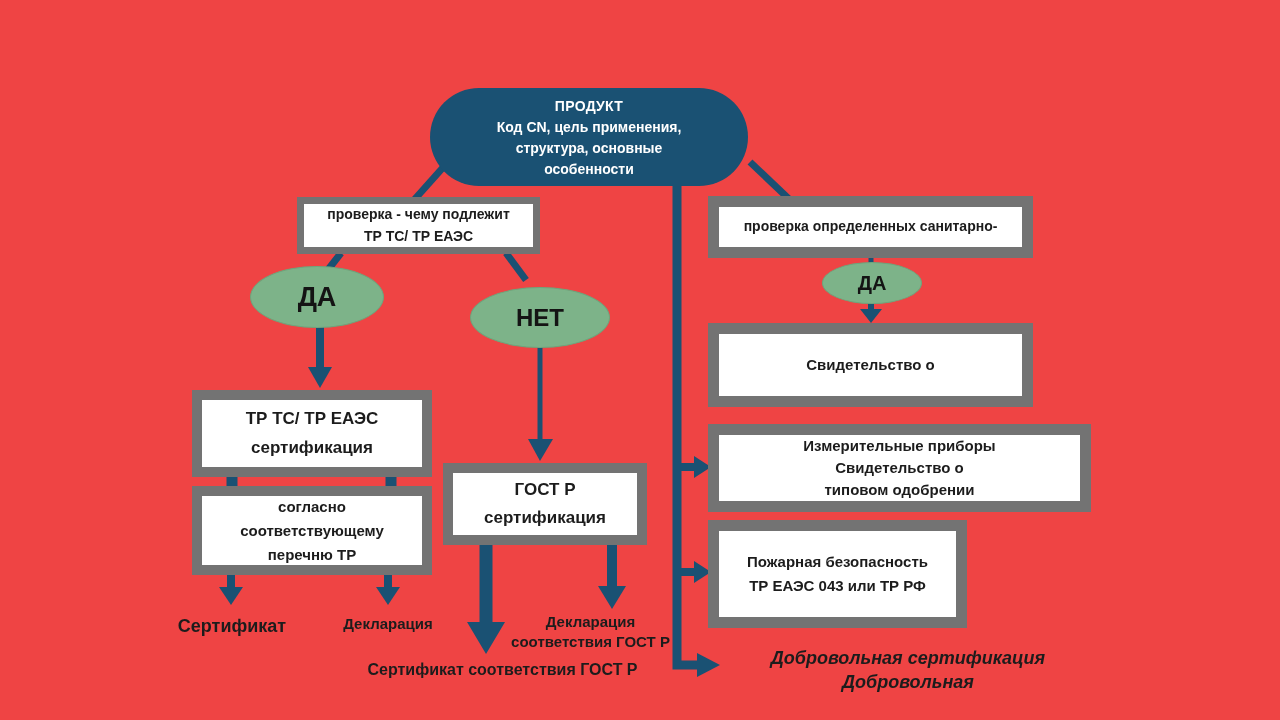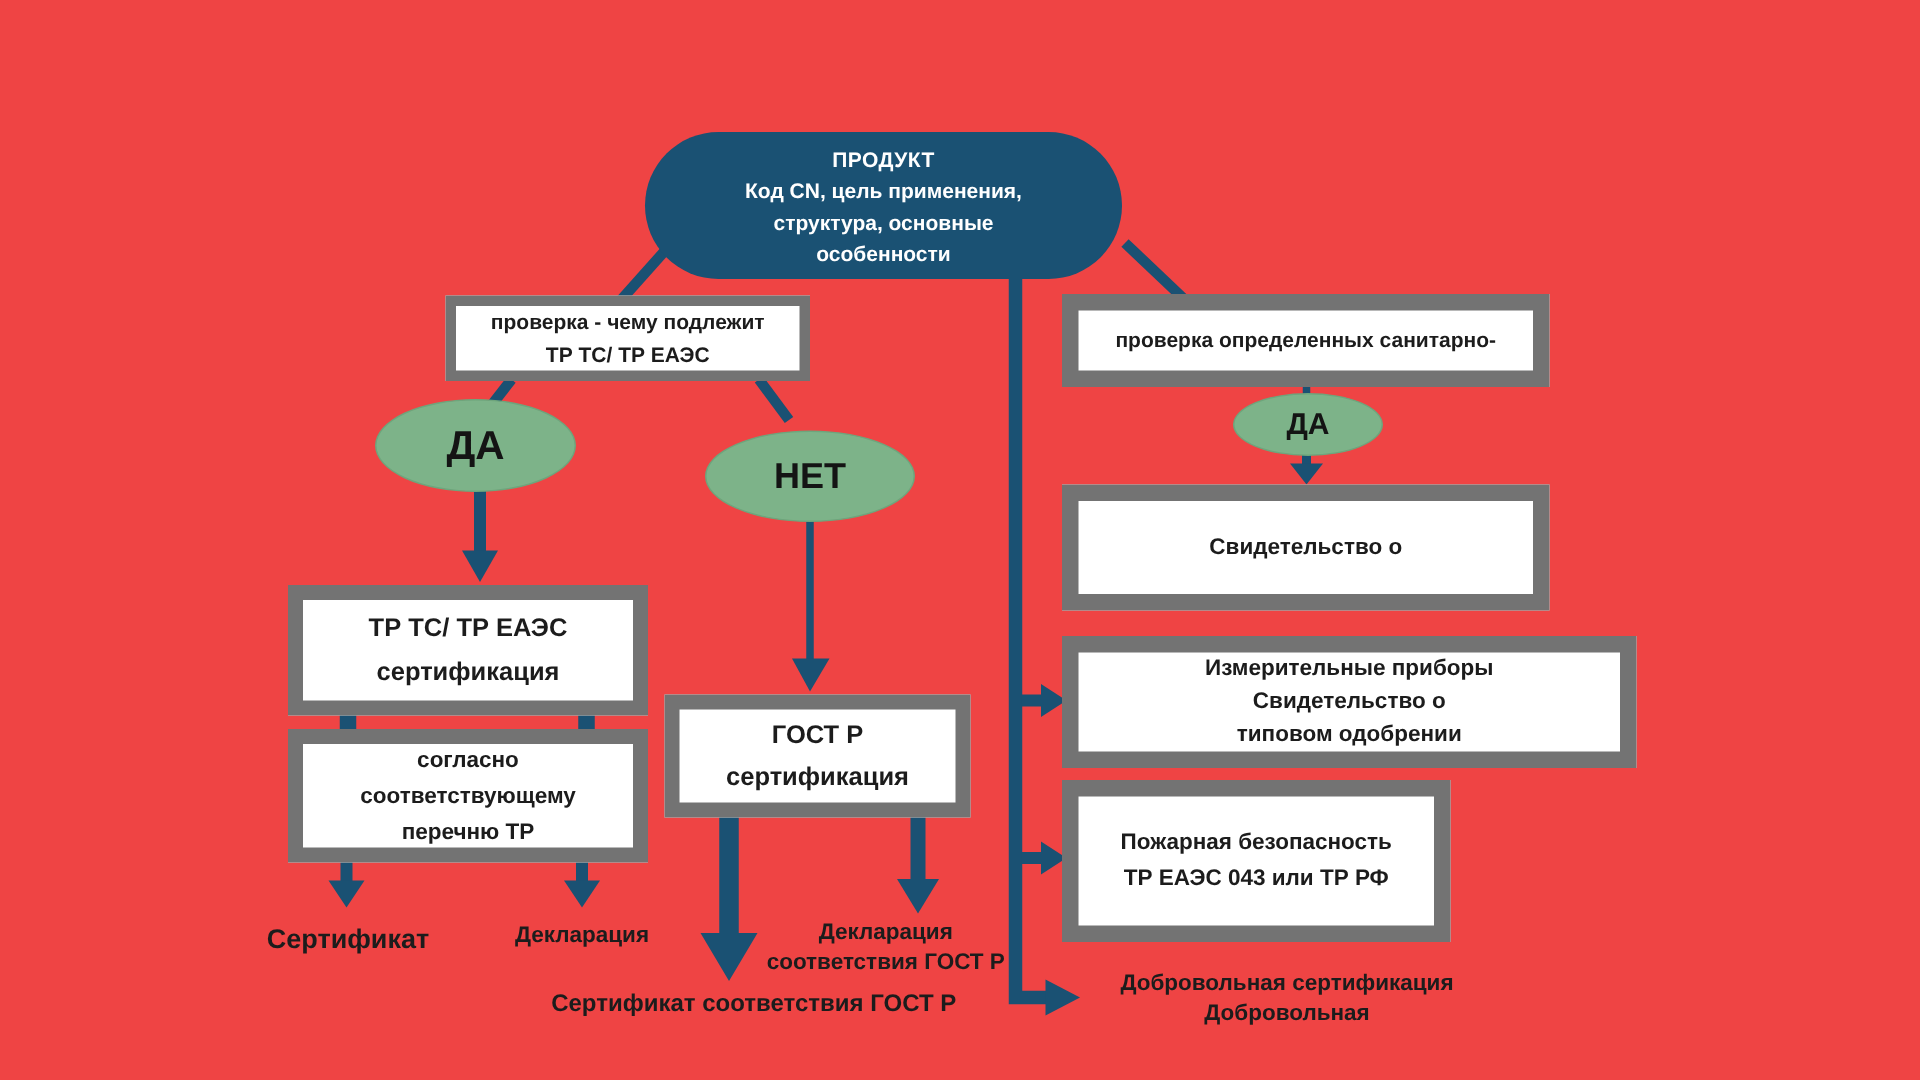--- a/index.html
+++ b/index.html
@@ -139,18 +139,18 @@
 
   <div class="label" style="left:488px;top:612px;width:205px;font-size:15px;">
     <span class="ln">Декларация</span>
     <span class="ln">соответствия ГОСТ Р</span>
   </div>
 
   <div class="label" style="left:340px;top:659px;width:325px;font-size:16px;">
     <span class="ln">Сертификат соответствия ГОСТ Р</span>
   </div>
 
-  <div class="label" style="left:708px;top:646px;width:300px;font-size:15px;">
+  <div class="label" style="left:758px;top:646px;width:300px;font-size:18px;font-style:italic;">
     <span class="ln">Добровольная сертификация</span>
     <span class="ln">Добровольная</span>
   </div>
 
 </div>
 
 </body></html>

